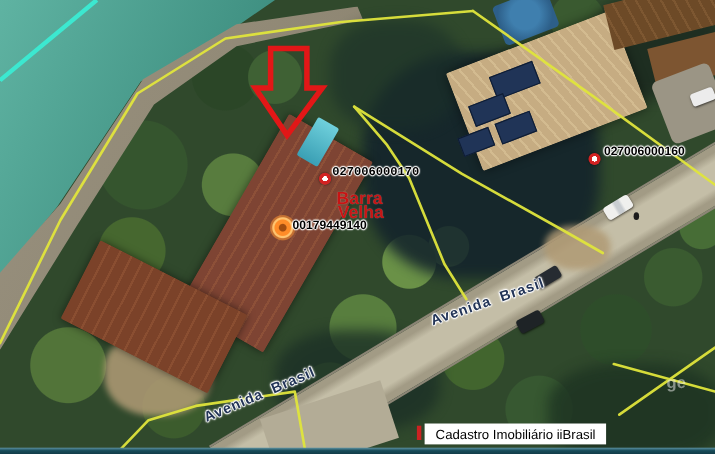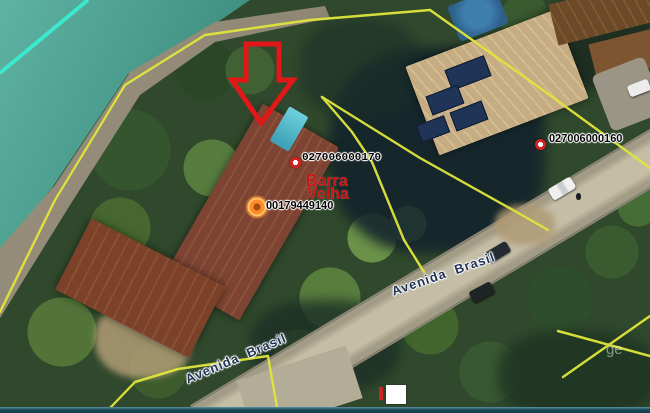--- a/index.html
+++ b/index.html
@@ -102,21 +102,21 @@
   .l1{left:302px;top:151px;font-family:Liberation Mono, monospace;} .l2{left:266px;top:199px;} .l3{left:549px;top:132px;}
   .nlabel{color:#c81414;font-size:16px;font-weight:700;
     text-shadow:0 0 1px rgba(255,255,255,.45);text-align:center;}
   .n1{left:306px;top:172px;} .n2{left:307px;top:185px;}
   .street{color:#223457;font-size:13px;font-weight:700;letter-spacing:1px;white-space:pre;
     transform-origin:0 50%;
     text-shadow:0 0 2px #fff,0 0 3px #fff,-1px 0 1px #fff,1px 0 1px #fff,
                 0 -1px 1px #fff,0 1px 1px #fff;}
   .s1{left:186px;top:372px;transform:rotate(-23deg);}
   .s2{left:392px;top:284px;transform:rotate(-19deg);}
-  .watermark{left:606px;top:340px;font-size:15px;font-weight:400;
+  .watermark{left:606px;top:340px;font-size:15px;font-weight:700;
     color:rgba(240,240,240,.5);}
 
   
   .statusbar{left:386px;top:385px;display:flex;gap:7px;font-size:12px;color:#000;}
   .seg{background:#fff;height:19px;display:flex;align-items:center;
        padding:0 10px;box-shadow:0 0 2px rgba(0,0,0,.5);white-space:nowrap;}
   .seg-theme{gap:24px;}
   .redtick{left:379px;top:387px;width:4px;height:13px;background:#cc2222;}
   .bottomstrip{left:0;bottom:0;width:650px;height:6px;
     background:linear-gradient(180deg,#5d93a3,#174b59 45%,#123c47);}
@@ -182,18 +182,19 @@
   <div class="abs plabel l3">027006000160</div>
   <div class="abs nlabel n1">Barra</div>
   <div class="abs nlabel n2">Velha</div>
   <div class="abs street s1">Avenida  Brasil</div>
   <div class="abs street s2">Avenida  Brasil</div>
   <div class="abs watermark">ge</div>
 
   <div class="abs redtick"></div>
   <div class="abs statusbar">
     <div class="seg seg-theme">
+      <span>Cadastro Imobiliário iiBrasil</span>
     </div>
 
   </div>
 
   <div class="abs bottomstrip"></div>
 </div>
 
 </body></html>

